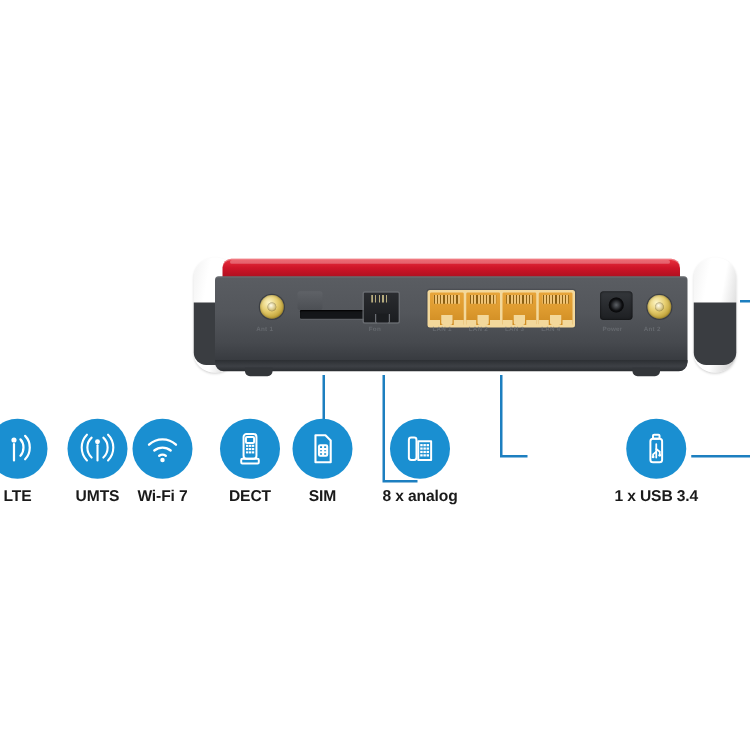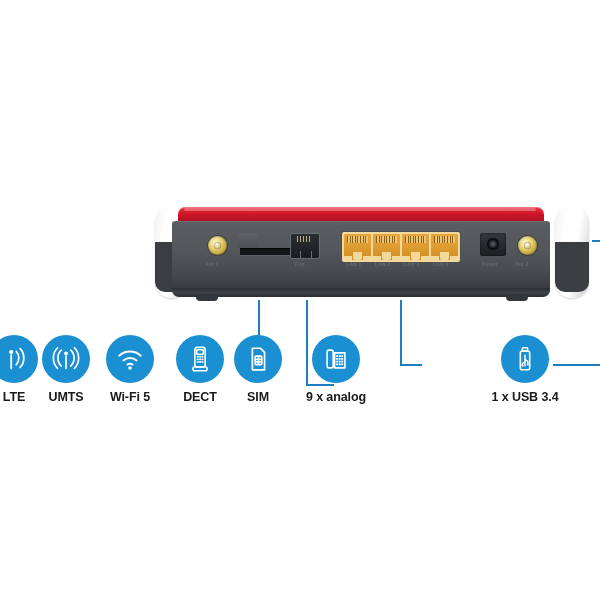--- a/index.html
+++ b/index.html
@@ -352,21 +352,21 @@
             <line x1="13" y1="12" x2="13" y2="26"></line>
             <circle cx="13" cy="8.5" r="2.2" fill="#ffffff" stroke="none"></circle>
             <path d="M18.5 8 A7 9 0 0 1 18.5 22"></path>
             <path d="M22.5 5 A11 13 0 0 1 22.5 25"></path>
           </g>
         </svg>
       </div>
       <div class="feature-label">LTE</div>
     </div>
 
-    <div class="feature" style="left:18px;">
+    <div class="feature" style="left:30px;">
       <div class="badge">
         <svg width="30" height="30" viewBox="0 0 32 32" aria-hidden="true">
           <g fill="none" stroke="#ffffff" stroke-width="1.8" stroke-linecap="round">
             <line x1="16" y1="13" x2="16" y2="26"></line>
             <circle cx="16" cy="10" r="2.1" fill="#ffffff" stroke="none"></circle>
             <path d="M11 6.5 A10 11 0 0 0 11 23.5"></path>
             <path d="M21 6.5 A10 11 0 0 1 21 23.5"></path>
             <path d="M7 4 A14 15 0 0 0 7 26"></path>
             <path d="M25 4 A14 15 0 0 1 25 26"></path>
           </g>
@@ -379,21 +379,21 @@
       <div class="badge">
         <svg width="30" height="30" viewBox="0 0 32 32" aria-hidden="true">
           <g fill="none" stroke="#ffffff" stroke-width="2" stroke-linecap="round">
             <path d="M4.5 12.5 A17 17 0 0 1 27.5 12.5"></path>
             <path d="M9 17.5 A11 11 0 0 1 23 17.5"></path>
             <path d="M13.2 22 A5 5 0 0 1 18.8 22"></path>
           </g>
           <circle cx="16" cy="25.6" r="1.9" fill="#ffffff"></circle>
         </svg>
       </div>
-      <div class="feature-label">Wi-Fi 5</div>
+      <div class="feature-label">Wi-Fi 7</div>
     </div>
 
     <div class="feature" style="left:210px;">
       <div class="badge">
         <svg width="30" height="30" viewBox="0 0 32 32" aria-hidden="true">
           <g fill="none" stroke="#ffffff" stroke-width="1.8" stroke-linejoin="round">
             <path d="M10 4.5 h8.5 L23 9 v18.5 H10 Z"></path>
             <rect x="13" y="13" width="7" height="9" rx="1"></rect>
             <line x1="16.5" y1="13" x2="16.5" y2="22"></line>
             <line x1="13" y1="16.3" x2="20" y2="16.3"></line>
@@ -444,21 +444,21 @@
             <rect x="21.6" y="14.9" width="2.1" height="1.9"></rect>
             <rect x="16.2" y="17.8" width="2.1" height="1.9"></rect>
             <rect x="18.9" y="17.8" width="2.1" height="1.9"></rect>
             <rect x="21.6" y="17.8" width="2.1" height="1.9"></rect>
             <rect x="16.2" y="20.7" width="2.1" height="1.9"></rect>
             <rect x="18.9" y="20.7" width="2.1" height="1.9"></rect>
             <rect x="21.6" y="20.7" width="2.1" height="1.9"></rect>
           </g>
         </svg>
       </div>
-      <div class="feature-label">9 x analog</div>
+      <div class="feature-label">8 x analog</div>
     </div>
 
 
     <div class="feature" style="left:477px;">
       <div class="badge">
         <svg width="30" height="30" viewBox="0 0 32 32" aria-hidden="true">
           <g fill="none" stroke="#ffffff" stroke-width="1.7" stroke-linejoin="round">
             <rect x="11" y="7.5" width="10" height="20" rx="2.2"></rect>
             <rect x="13.2" y="4" width="5.6" height="3.5" rx="1"></rect>
           </g>

